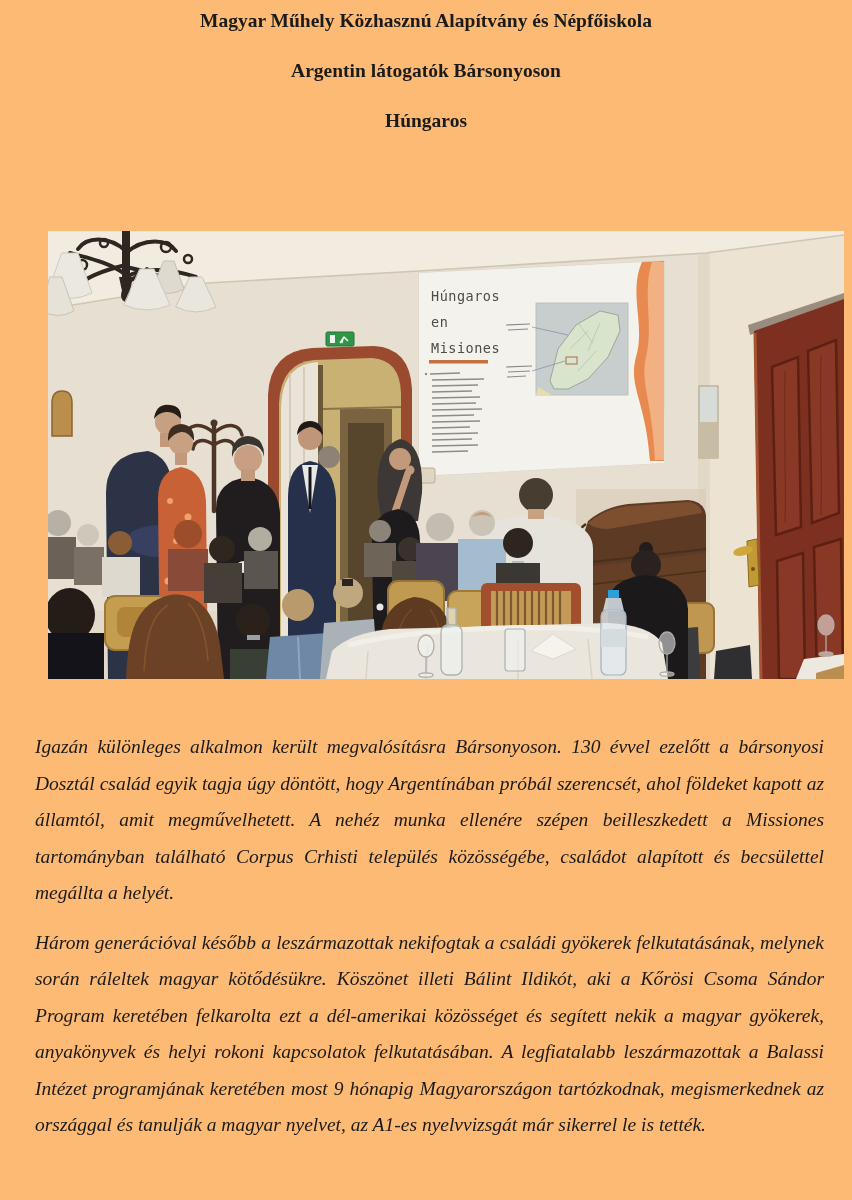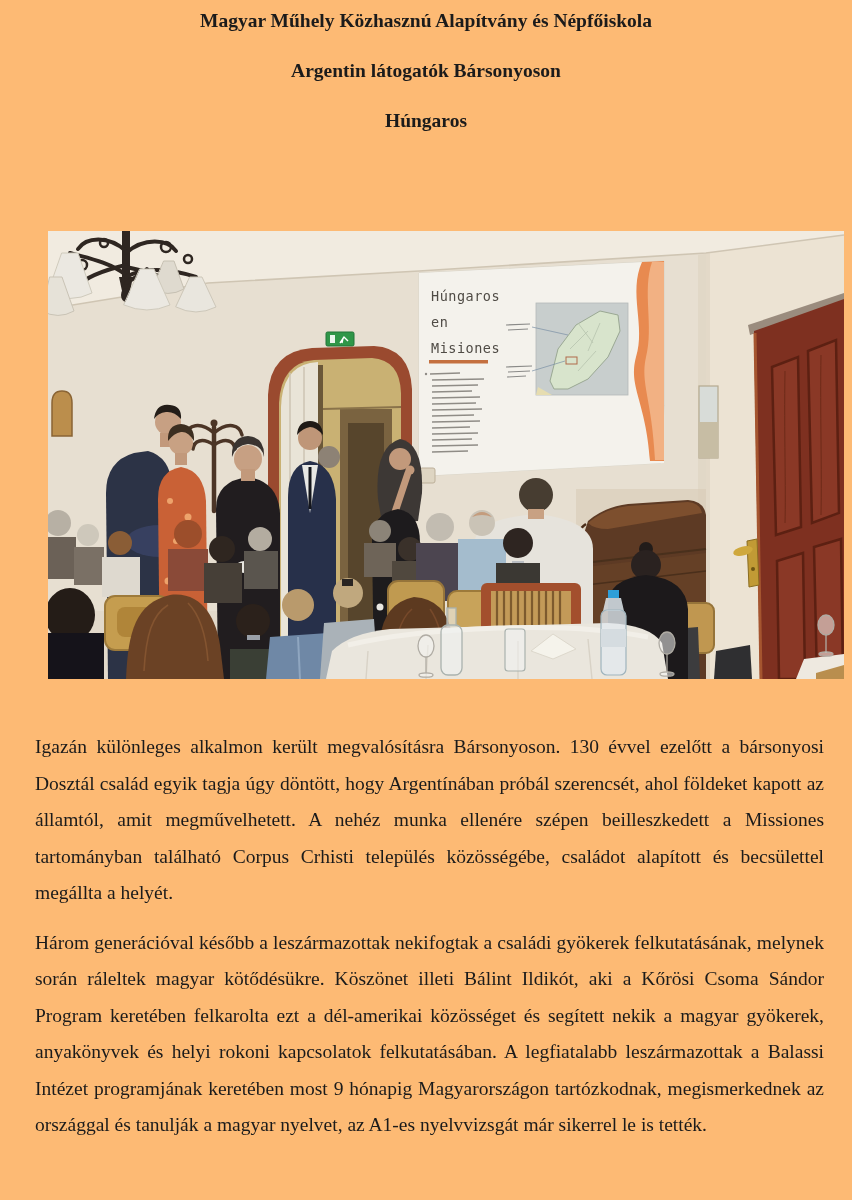--- a/index.html
+++ b/index.html
@@ -3,21 +3,21 @@
 <meta charset="utf-8">
 <style>
   html,body{margin:0;padding:0;background:#ffffff;}
   .page{position:relative;width:852px;height:1200px;background:#fdba74;overflow:hidden;
         font-family:"Liberation Serif",serif;color:#1b1b1b;}
   header{position:absolute;top:-4px;left:0;width:852px;text-align:center;}
   .hline{height:50px;line-height:50px;font-size:19.5px;font-weight:bold;white-space:nowrap;}
   figure.photo{position:absolute;left:32px;top:215px;width:796px;height:448px;margin:16px;padding:0;}
   figure.photo svg{display:block;}
   main{position:absolute;left:35px;top:729px;width:789px;font-size:19.5px;line-height:36.5px;
-       text-align:justify;text-justify:inter-word;}
+       text-align:justify;text-justify:inter-word;font-style:italic;}
   main p{margin:0 0 13px 0;}
   .slide-title{font-family:"DejaVu Sans Mono",monospace;font-size:13.5px;letter-spacing:0.5px;fill:#4f4b45;}
 </style>
 </head>
 <body>
 
 <div class="page">
 
   <header>
     <div class="hline">Magyar Műhely Közhasznú Alapítvány és Népfőiskola</div>

